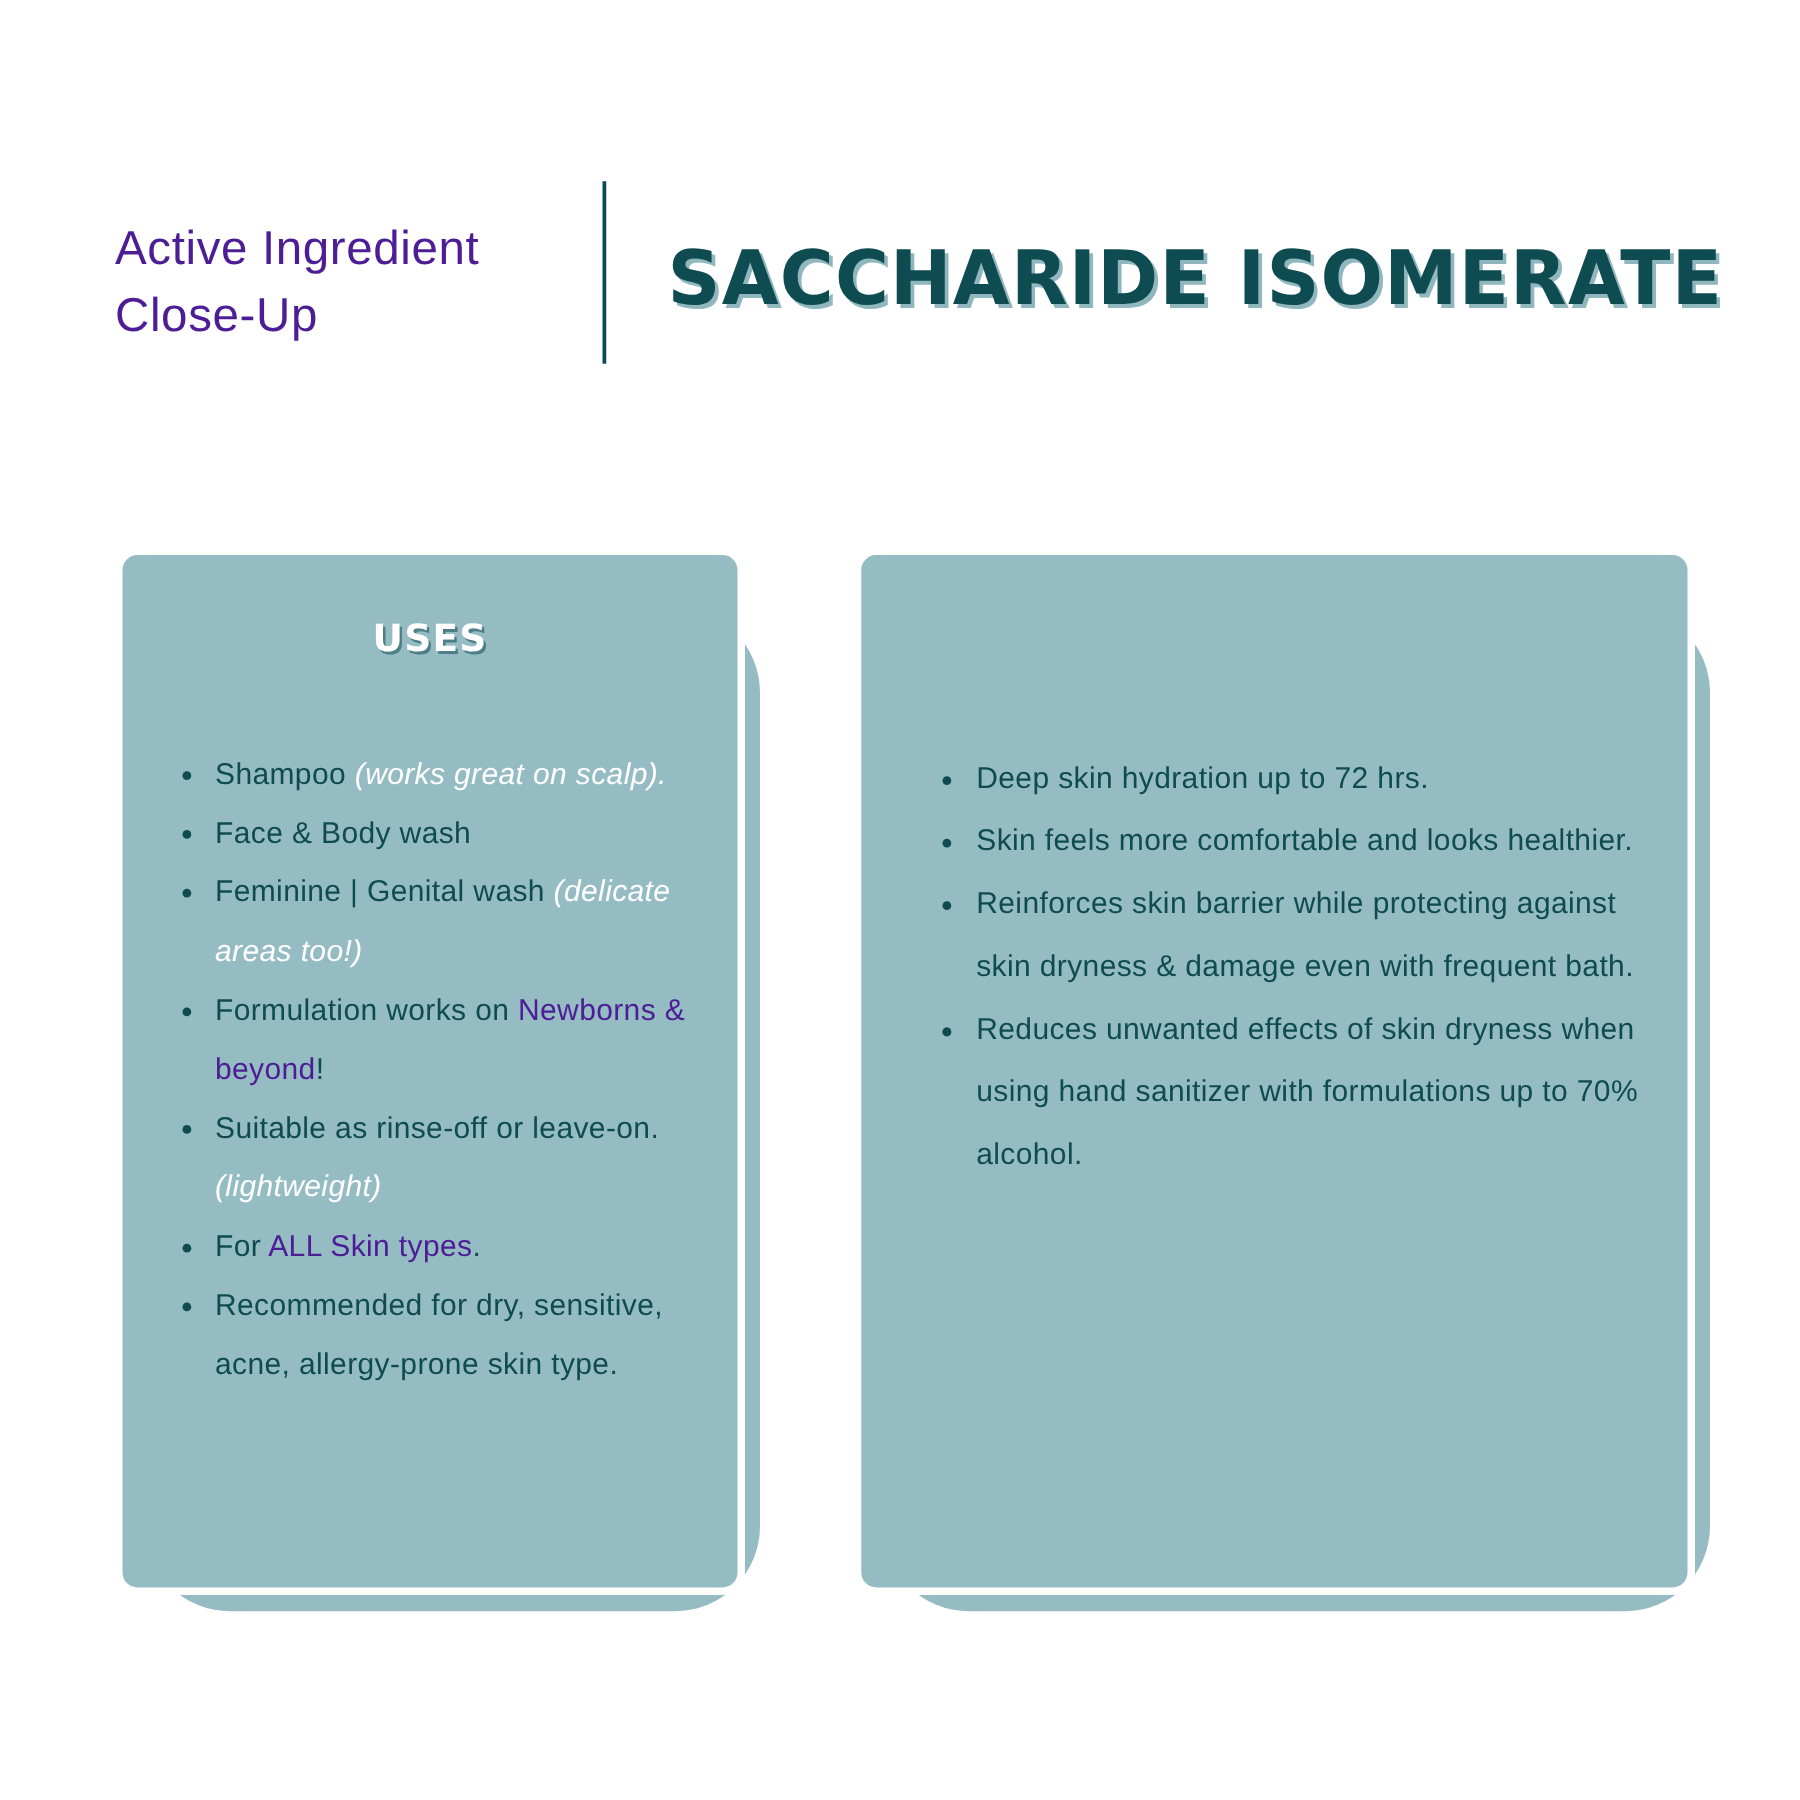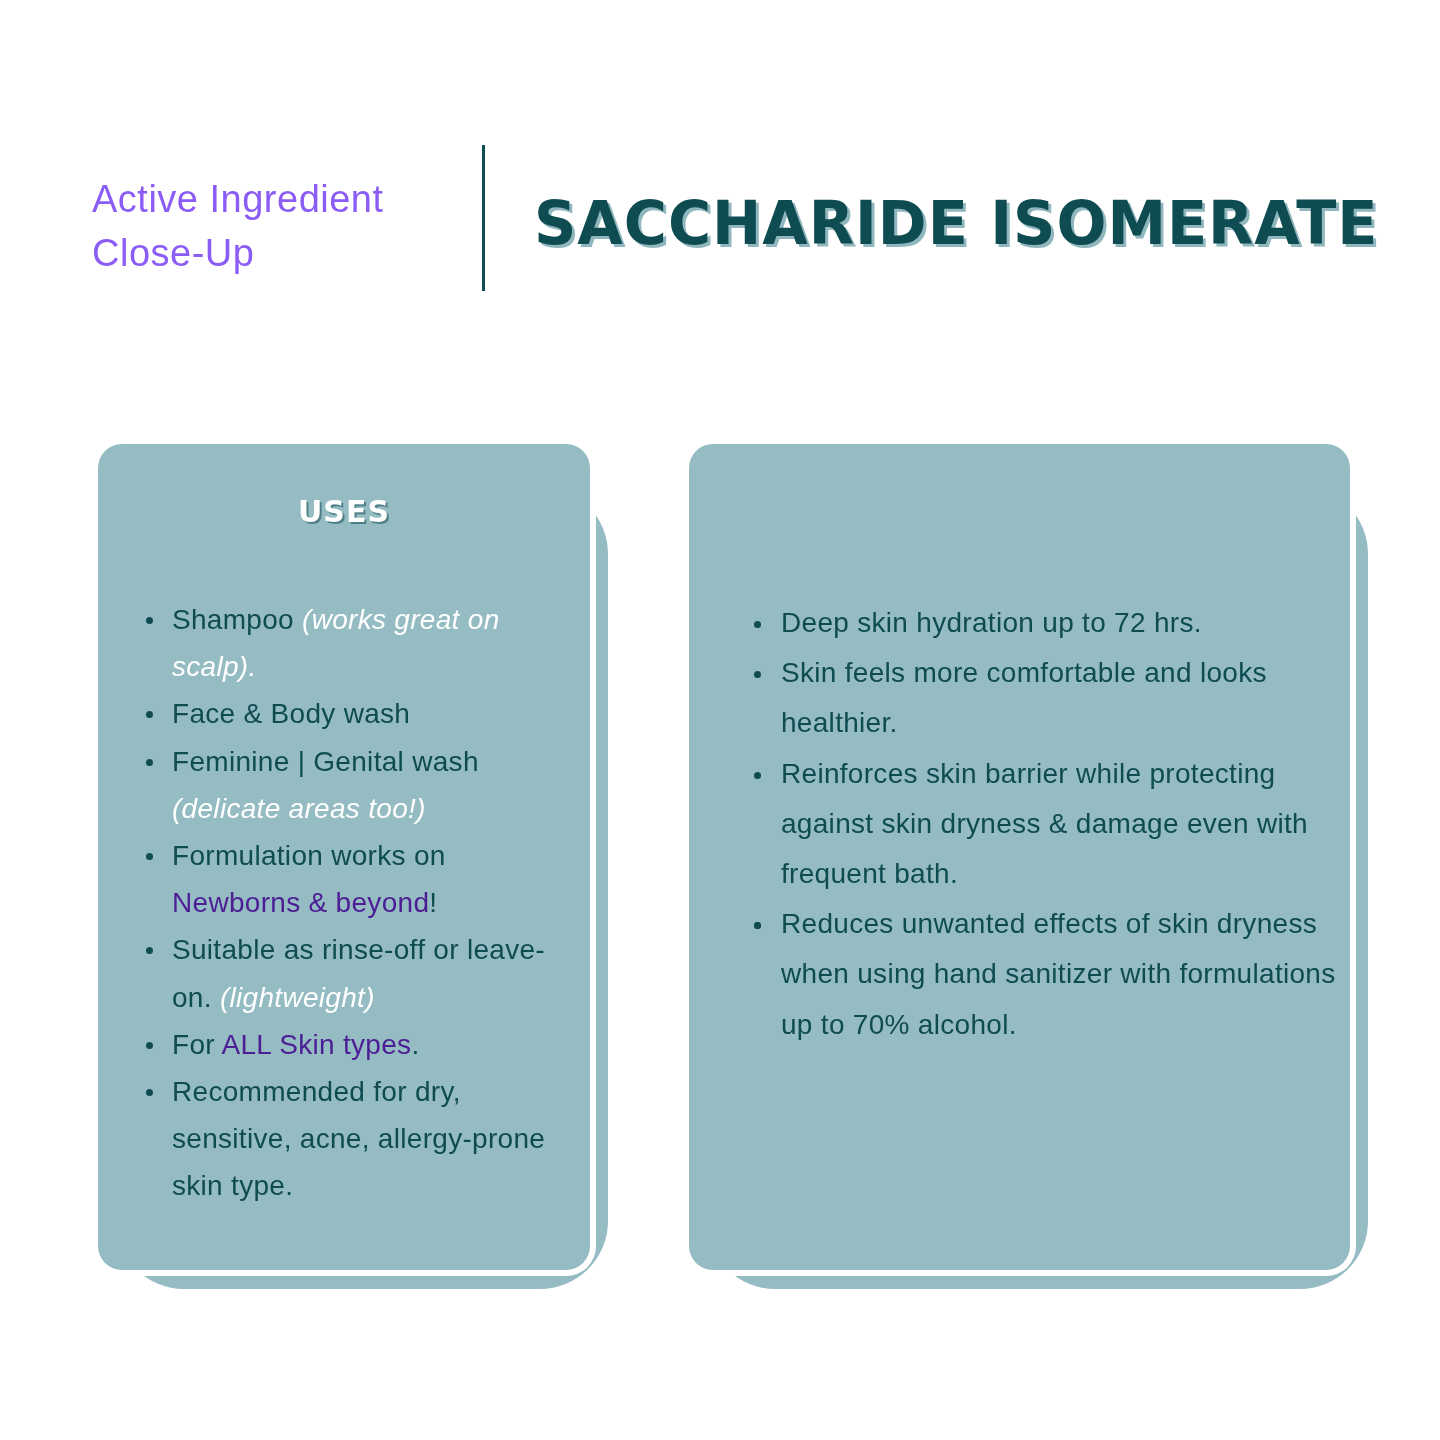--- a/index.html
+++ b/index.html
@@ -14,21 +14,21 @@
       overflow: hidden;
       font-family: "Liberation Sans", "DejaVu Sans", sans-serif;
       color: #0f4c52;
     }
     .header-left {
       position: absolute;
       left: 92px;
       top: 172px;
       font-size: 38px;
       line-height: 54px;
-      color: #8b5cf6;
+      color: #4c1d95;
       letter-spacing: 0.5px;
     }
     .header-left div { white-space: nowrap; }
     .divider {
       position: absolute;
       left: 482px;
       top: 145px;
       width: 3px;
       height: 146px;
       background: #0f4c52;
@@ -51,41 +51,41 @@
       position: absolute;
     }
     .card-shadow {
       position: absolute;
       background: #95bcc3;
       border-radius: 68px;
     }
     .card {
       position: absolute;
       background: #95bcc3;
-      border-radius: 24px;
+      border-radius: 12px;
       box-shadow: 0 0 0 6px #ffffff;
       box-sizing: border-box;
     }
     .card-title {
       text-align: center;
       font-family: "DejaVu Sans", "Liberation Sans", sans-serif;
       font-weight: 900;
       font-size: 30px;
       letter-spacing: 1px;
       color: #ffffff;
       text-shadow: 2px 2px 0 #4f7f86;
     }
     ul.list {
       list-style: none;
       margin: 0;
       padding: 0;
     }
     ul.list li {
       position: relative;
-      font-size: 28px;
+      font-size: 24px;
       color: #0f4c52;
       letter-spacing: 0.3px;
     }
     ul.list li .bullet {
       position: absolute;
       width: 7px;
       height: 7px;
       border-radius: 50%;
       background: #0f4c52;
     }

